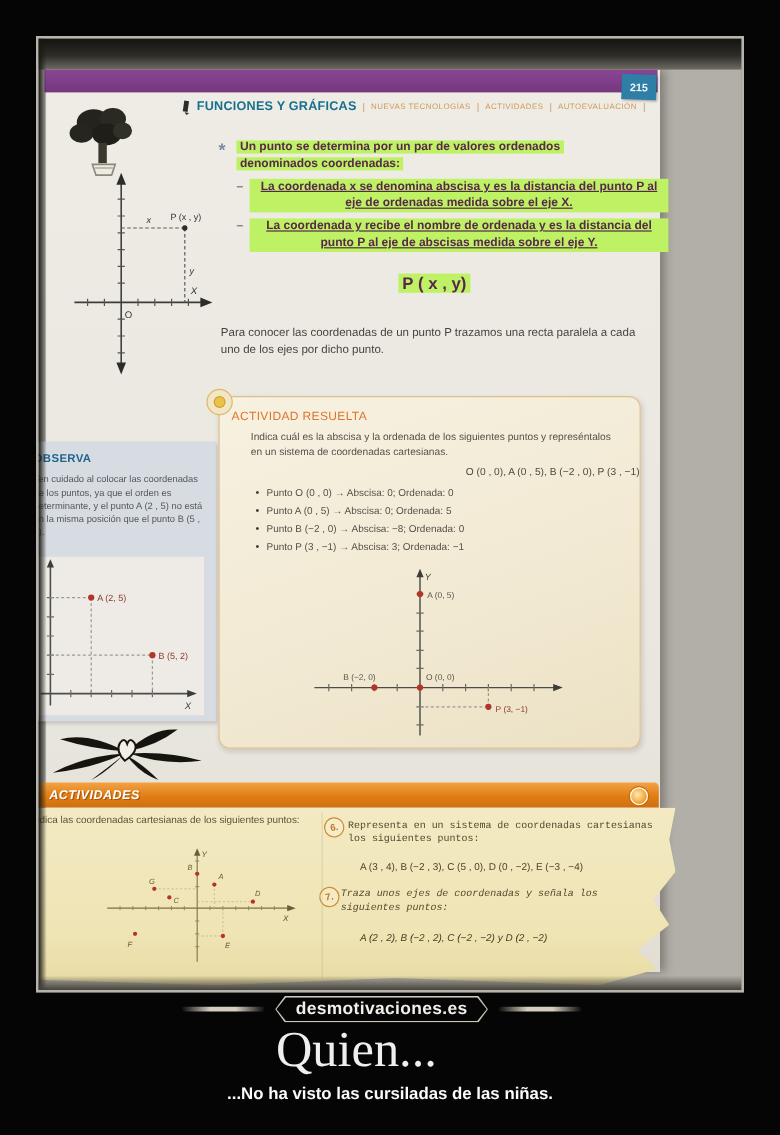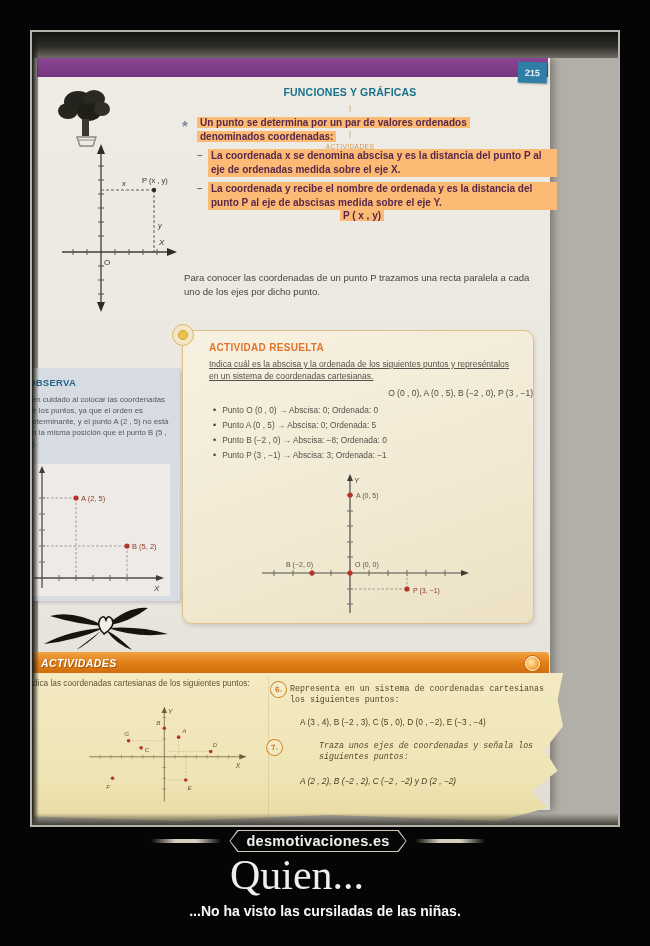--- a/index.html
+++ b/index.html
@@ -20,53 +20,53 @@
   .page{position:absolute;left:6px;top:26px;width:512px;height:752px;
         background:linear-gradient(180deg,#efece6 0%,#e9e6df 70%,#e2ded4 100%);
         box-shadow:4px 0 7px rgba(40,38,32,.35);}
   
   .purple-bar{position:absolute;left:5px;top:26px;width:511px;height:19px;
               background:linear-gradient(180deg,#8a4694 0%,#74377e 100%);z-index:2;}
   .page-tab{position:absolute;left:486px;top:30px;width:29px;height:21px;background:#2e7ea6;
             color:#eaf4f8;font-size:9px;font-weight:bold;display:flex;align-items:center;
             justify-content:center;transform:rotate(2deg);z-index:3;box-shadow:1px 1px 2px rgba(0,0,0,.3);}
   .hdr{position:absolute;left:118px;top:49px;width:400px;height:16px;display:flex;
-       align-items:center;gap:5px;z-index:2;flex-direction:column;}
+       align-items:center;gap:5px;z-index:2;}
   .hdr-title{color:#17718c;font-weight:bold;font-size:10.5px;letter-spacing:.2px;white-space:nowrap;}
   .hdr-sep{color:#c79a66;font-size:8px;}
   .hdr-item{color:#cf9a55;font-size:6.6px;letter-spacing:.4px;white-space:nowrap;}
   
   .def-block{position:absolute;left:150px;top:84px;width:360px;padding-left:15px;z-index:2;}
   .star{position:absolute;left:0;top:1px;color:#7e8aa0;font-size:15px;font-weight:bold;}
-  .hl{background:#fdba74;color:#57284b;font-weight:bold;padding:0 3px;
-      -webkit-box-decoration-break:clone;box-decoration-break:clone;}
+  .hl{background:#bef264;color:#57284b;font-weight:bold;padding:0 3px;
+      -webkit-box-decoration-break:clone;box-decoration-break:clone;text-align:center;}
   .def-intro{font-size:10px;line-height:14px;width:330px;}
   .def-item{display:flex;margin-top:5px;font-size:10px;line-height:14px;}
   .def-dash{color:#8a6a7a;width:11px;flex:none;font-weight:bold;}
-  .def-item .hl{flex:1;}
-  .def-formula{margin-top:0;text-align:center;font-size:10px;width:330px;}
+  .def-item .hl{flex:1;text-decoration:underline;}
+  .def-formula{margin-top:18px;text-align:center;font-size:14px;width:330px;}
   
   .para{position:absolute;left:152px;width:354px;font-size:9.6px;line-height:13.5px;
         color:#45453f;z-index:2;margin-top:40px;}
   
   .observa{position:absolute;left:-14px;top:336px;width:162px;height:233px;
            background:#d7dce2;z-index:2;box-shadow:2px 2px 3px rgba(0,0,0,.15);}
   .obs-title{position:absolute;left:10px;top:9px;color:#23648c;font-weight:bold;font-size:9.5px;letter-spacing:.3px;}
   .obs-text{position:absolute;left:10px;top:26px;width:144px;font-size:7.8px;line-height:11px;color:#54565a;}
   .obs-graph{position:absolute;left:12px;top:96px;width:140px;height:132px;background:#eeebe7;}
   
   .act-box{position:absolute;left:150px;top:298px;width:350px;height:292px;border-radius:10px;
            background:linear-gradient(160deg,#f7f1e1 0%,#f1e9d2 60%,#ece1c4 100%);
            border:1px solid #e0c08a;z-index:2;box-shadow:1px 2px 4px rgba(0,0,0,.12);}
   .act-badge{position:absolute;left:140px;top:292px;width:20px;height:20px;border-radius:50%;
              background:#f2e6c4;border:1px solid #d9b96a;z-index:3;display:flex;
              align-items:center;justify-content:center;}
   .act-badge-dot{width:8px;height:8px;border-radius:50%;background:#e9c34a;border:1px solid #d1a02c;}
-  .act-title{position:absolute;left:26px;top:11px;color:#e0742a;font-weight:bold;font-size:10px;letter-spacing:.3px;}
-  .act-statement{position:absolute;left:26px;top:28px;width:308px;font-size:8.5px;line-height:11.5px;color:#55504a;text-decoration:underline;}
+  .act-title{position:absolute;left:10px;top:11px;color:#e0742a;font-weight:normal;font-size:10px;letter-spacing:.3px;}
+  .act-statement{position:absolute;left:26px;top:28px;width:308px;font-size:8.5px;line-height:11.5px;color:#55504a;}
   .act-points{position:absolute;left:0;top:57px;width:100%;text-align:right;font-size:8.5px;color:#4e4943;}
   .sol-list{position:absolute;left:30px;top:74px;}
   .sol-row{display:flex;align-items:baseline;height:15px;font-size:8.3px;color:#56514b;}
   .sol-bullet{color:#3e3a35;margin-right:6px;font-size:9px;}
   
   .activ-bar{position:absolute;left:0;top:620px;width:517px;height:21px;z-index:4;
              background:linear-gradient(180deg,#f2a344 0%,#e07d15 55%,#d06f0e 100%);
              border-radius:4px 4px 0 0;display:flex;align-items:center;}
   .activ-title{color:#fff;font-weight:bold;font-style:italic;font-size:10.5px;margin-left:9px;
                letter-spacing:.4px;text-shadow:1px 1px 0 rgba(120,60,0,.55);}
@@ -361,21 +361,21 @@
           <text x="70" y="53" font-size="7" font-style="italic" fill="#6b5c38">C</text>
           <text x="118" y="95" font-size="7" font-style="italic" fill="#6b5c38">E</text>
           <text x="27" y="94" font-size="7" font-style="italic" fill="#6b5c38">F</text>
         </svg>
 
         <div class="ex-num" style="left:238px;top:8px;">6.</div>
         <div class="ex-text" style="left:258px;top:10px;width:258px;">Representa en un sistema de coordenadas cartesianas los siguientes puntos:</div>
         <div class="ex-points" style="left:268px;top:44px;width:252px;">A (3 , 4), B (−2 , 3), C (5 , 0), D (0 , −2), E (−3 , −4)</div>
 
         <div class="ex-num" style="left:234px;top:66px;">7.</div>
-        <div class="ex-text italic" style="left:252px;top:67px;width:262px;margin-left:35px;">Traza unos ejes de coordenadas y señala los siguientes puntos:</div>
+        <div class="ex-text italic" style="left:252px;top:67px;width:262px;">Traza unos ejes de coordenadas y señala los siguientes puntos:</div>
         <div class="ex-points italic" style="left:268px;top:103px;width:252px;">A (2 , 2), B (−2 , 2), C (−2 , −2) y D (2 , −2)</div>
       </div>
 
       <div class="edge-top"></div>
       <div class="edge-left"></div>
       <div class="edge-bottom"></div>
     </div>
   </div>
 
   <div class="wm">

